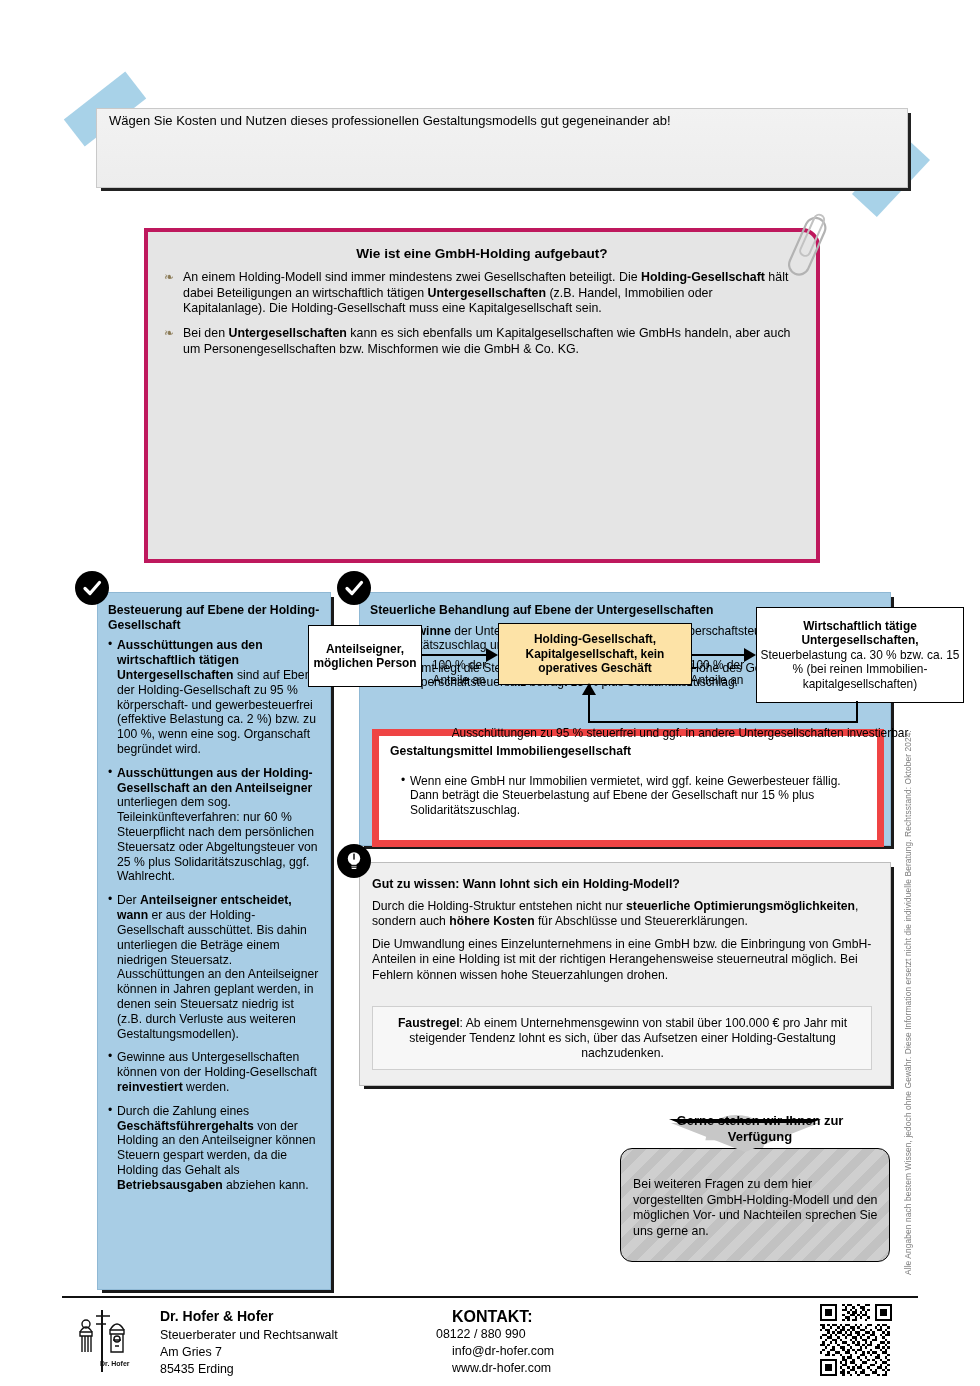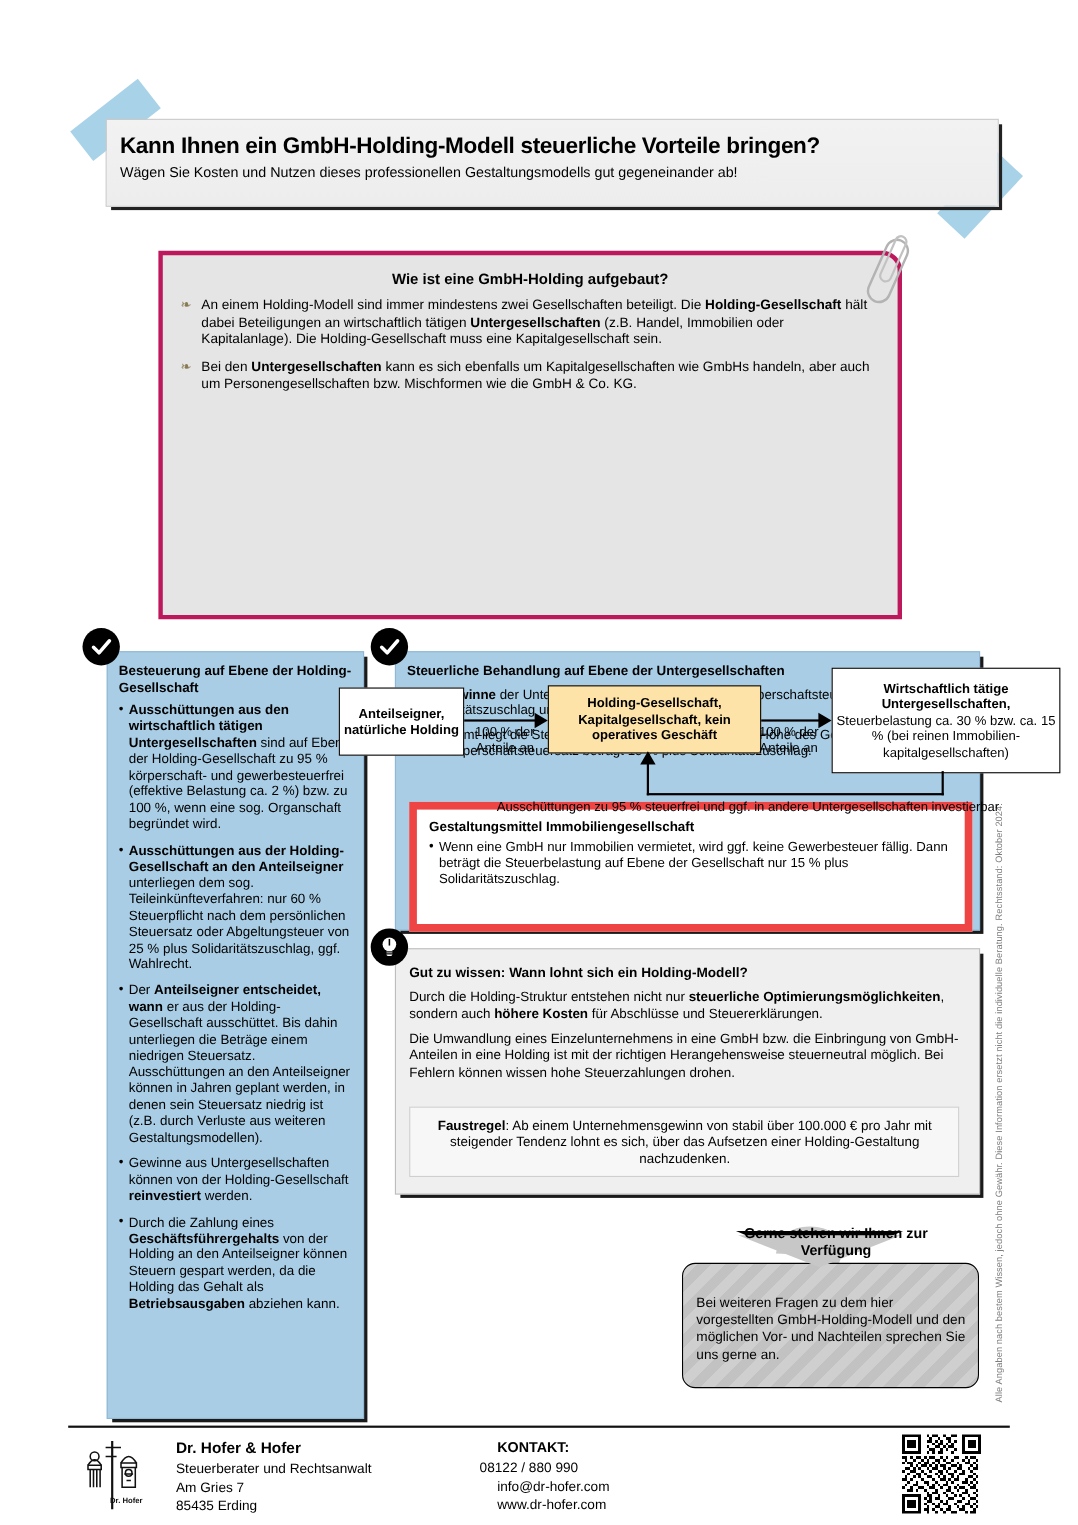--- a/index.html
+++ b/index.html
@@ -87,21 +87,21 @@
   }
   .bblist li:before{content:"•";position:absolute;left:0;top:-1px;}
   .bluebox.left .bblist li{font-size:12.2px;line-height:1.215;margin-bottom:9px;}
 
   
   .innerwhite{
     position:absolute;left:12px;top:136px;width:498px;height:104px;
     background:#fff;border:7px solid #ef4444;
   }
   .innerwhite h3{margin:0;padding:8px 0 0 11px;font-size:12.2px;font-weight:bold;}
-  .innerwhite ul{margin:0;padding:5px 4px 0 11px;list-style:none;}
+  .innerwhite ul{margin:11px;padding:5px 4px 0 11px;list-style:none;}
   .innerwhite li{position:relative;padding-left:9px;margin-bottom:6px;font-size:12px;line-height:1.2;}
   .innerwhite li:before{content:"•";position:absolute;left:0;top:-1px;}
 
   
   .greybox{
     position:absolute;left:359px;top:862px;width:530px;height:222px;
     background:#efefef;border:1px solid #bdbdbd;box-shadow:4px 4px 0 -1px #1a1a1a;
   }
   .greybox h3{margin:0;padding:14px 0 0 12px;font-size:12.4px;font-weight:bold;}
   .greybox p{margin:0;padding:8px 14px 0 12px;font-size:12.2px;line-height:1.24;}
@@ -146,36 +146,35 @@
   }
 
   
   .footsep{position:absolute;left:62px;top:1296px;width:856px;height:2px;background:#111;}
   .footer{position:absolute;left:62px;top:1304px;width:860px;height:80px;}
   .f-logo{position:absolute;left:4px;top:2px;width:72px;height:72px;}
   .f-name{position:absolute;left:98px;top:4px;font-size:14px;font-weight:bold;}
   .f-l1{position:absolute;left:98px;top:24px;font-size:12.4px;}
   .f-l2{position:absolute;left:98px;top:41px;font-size:12.4px;}
   .f-l3{position:absolute;left:98px;top:58px;font-size:12.4px;}
-  .f-kon{position:absolute;left:390px;top:4px;font-size:13px;font-weight:bold;}
+  .f-kon{position:absolute;left:390px;top:4px;font-size:16px;font-weight:bold;}
   .f-k1{position:absolute;left:374px;top:23px;font-size:12.4px;}
   .f-k2{position:absolute;left:390px;top:40px;font-size:12.4px;}
   .f-k3{position:absolute;left:390px;top:57px;font-size:12.4px;}
   .qr{position:absolute;left:756px;top:0px;width:88px;height:72px;}
 </style>
 </head>
 <body>
 
 <div class="page">
 
   <div class="tape t1"></div>
   <div class="tape t2"></div>
 
   <div class="header">
-    <h1>Kann Ihnen ein GmbH-Holding-Modell steuerliche Vorteile bringen?</h1>
     <p>Wägen Sie Kosten und Nutzen dieses professionellen Gestaltungsmodells gut gegeneinander ab!</p>
   </div>
 
   <div class="clip">
     <svg width="44" height="74" viewBox="0 0 44 74">
       <g transform="rotate(24 22 37)">
         <rect x="12" y="4" width="20" height="60" rx="10" fill="none" stroke="#b3b3b3" stroke-width="2.2"></rect>
         <rect x="17" y="0" width="10" height="44" rx="5" fill="none" stroke="#c2c2c2" stroke-width="2"></rect>
       </g>
     </svg>
@@ -188,21 +187,21 @@
         <span class="gl">❧</span>
         <span class="tx">An einem Holding-Modell sind immer mindestens zwei Gesellschaften beteiligt. Die <b>Holding-Gesellschaft</b> hält dabei Beteiligungen an wirtschaftlich tätigen <b>Untergesellschaften</b> (z.B. Handel, Immobilien oder Kapitalanlage). Die Holding-Gesellschaft muss eine Kapitalgesellschaft sein.</span>
       </div>
       <div class="bl">
         <span class="gl">❧</span>
         <span class="tx">Bei den <b>Untergesellschaften</b> kann es sich ebenfalls um Kapitalgesellschaften wie GmbHs handeln, aber auch um Personengesellschaften bzw. Mischformen wie die GmbH &amp; Co. KG.</span>
       </div>
     </div>
 
     <div class="flow">
-      <div class="fbox b1">Anteilseigner, natürliche Holding</div>
+      <div class="fbox b1">Anteilseigner, möglichen Person</div>
       <div class="fbox b2">Holding-Gesellschaft, Kapitalgesellschaft, kein operatives Geschäft</div>
       <div class="fbox b3">
         <div>
           <div class="l1">Wirtschaftlich tätige Untergesellschaften,</div>
           <div>Steuerbelastung ca. 30 % bzw. ca. 15 % (bei reinen Immobilien-kapitalgesellschaften)</div>
         </div>
       </div>
 
       <div class="arr" style="left:122px;top:50px;width:66px;height:1.8px;"></div>
       <div class="arrhead" style="left:186px;top:44px;border-top:7px solid transparent;border-bottom:7px solid transparent;border-left:12px solid #000;"></div>

